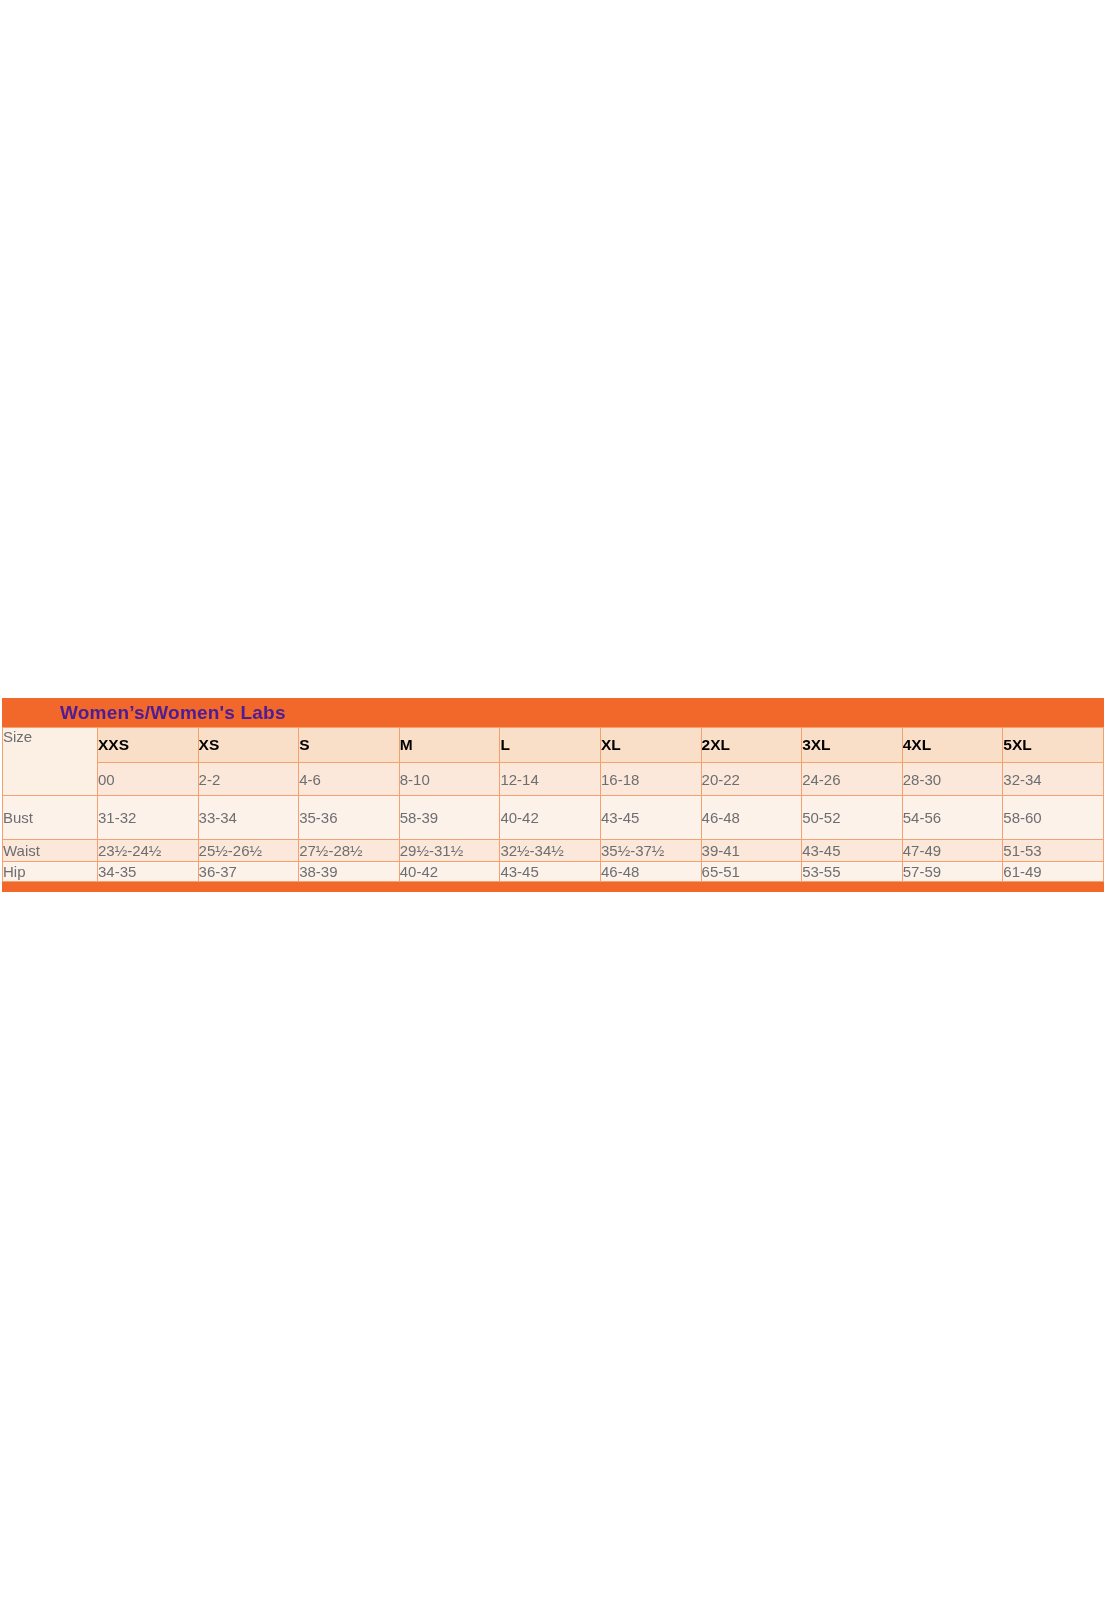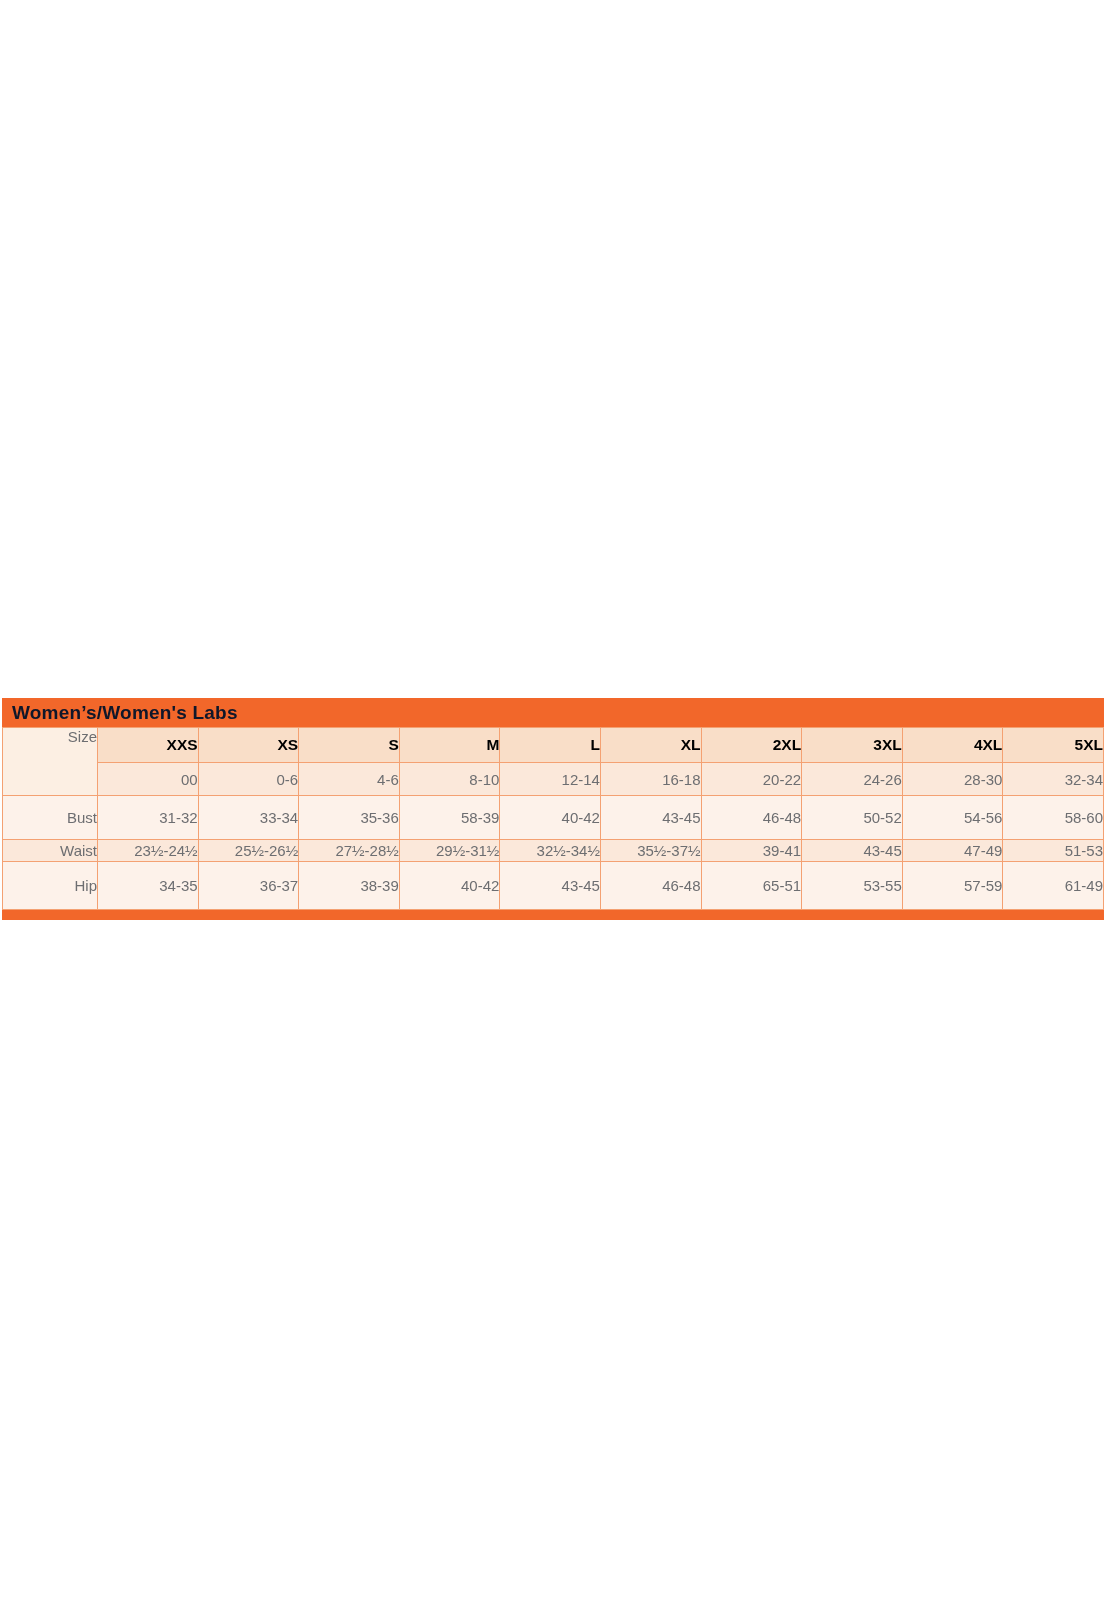--- a/index.html
+++ b/index.html
@@ -23,48 +23,49 @@
   }
   .chart-title-bar {
     background: #F2672A;
     height: 29px;
     display: flex;
     align-items: center;
     padding-left: 10px;
     box-sizing: border-box;
   }
   .chart-title {
-    color: #0f172a;
+    color: #4c1d95;
     font-weight: bold;
     font-size: 19px;
     letter-spacing: 0.2px;
     white-space: nowrap;
+    margin-left: 48px;
   }
   table.size-table {
     width: 100%;
     border-collapse: collapse;
     table-layout: fixed;
     border-left: 1.5px solid #F4A172;
     border-right: 1.5px solid #F4A172;
   }
   col.c-label { width: 95px; }
   table.size-table td {
     border: 1.5px solid #F4A172;
     font-size: 15px;
     color: #6D6E71;
-    text-align: right;
+    text-align: left;
     padding: 0;
     overflow: hidden;
     white-space: nowrap;
   }
   tr.r-sizes  { height: 35px; }
   tr.r-numeric{ height: 33px; }
   tr.r-bust   { height: 44px; }
   tr.r-waist  { height: 22px; }
-  tr.r-hip    { height: 48px; }
+  tr.r-hip    { height: 20px; }
 
   tr.r-sizes td.sz {
     background: #F9DEC8;
     font-weight: bold;
     color: #000000;
     font-size: 15.5px;
   }
   td.corner {
     background: #FCEFE3;
     text-align: left;
@@ -117,21 +118,21 @@
           <td class="sz">M</td>
           <td class="sz">L</td>
           <td class="sz">XL</td>
           <td class="sz">2XL</td>
           <td class="sz">3XL</td>
           <td class="sz">4XL</td>
           <td class="sz">5XL</td>
         </tr>
         <tr class="r-numeric">
           <td>00</td>
-          <td>0-6</td>
+          <td>2-2</td>
           <td>4-6</td>
           <td>8-10</td>
           <td>12-14</td>
           <td>16-18</td>
           <td>20-22</td>
           <td>24-26</td>
           <td>28-30</td>
           <td>32-34</td>
         </tr>
         <tr class="r-bust">

